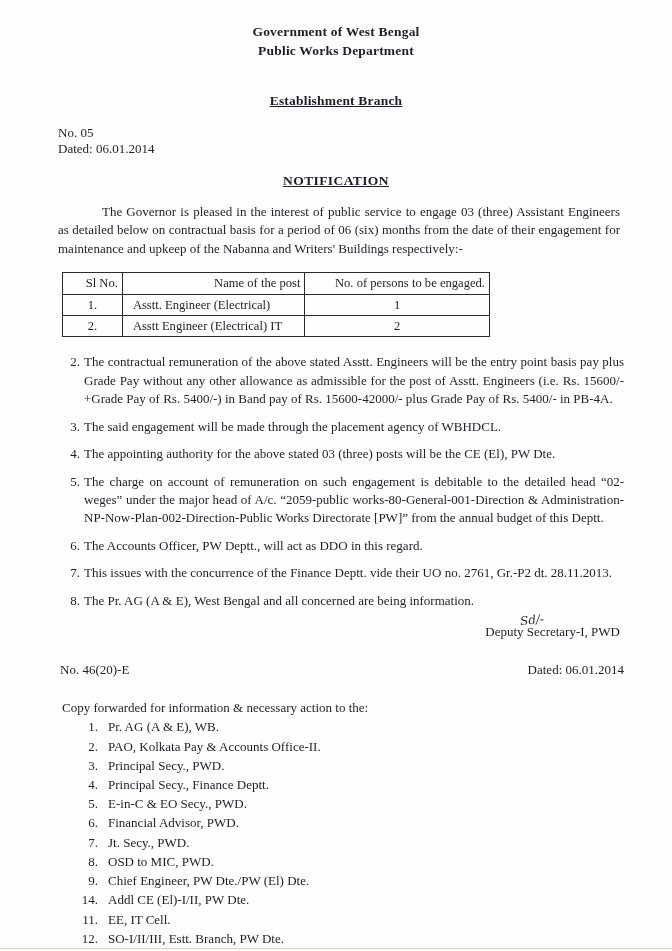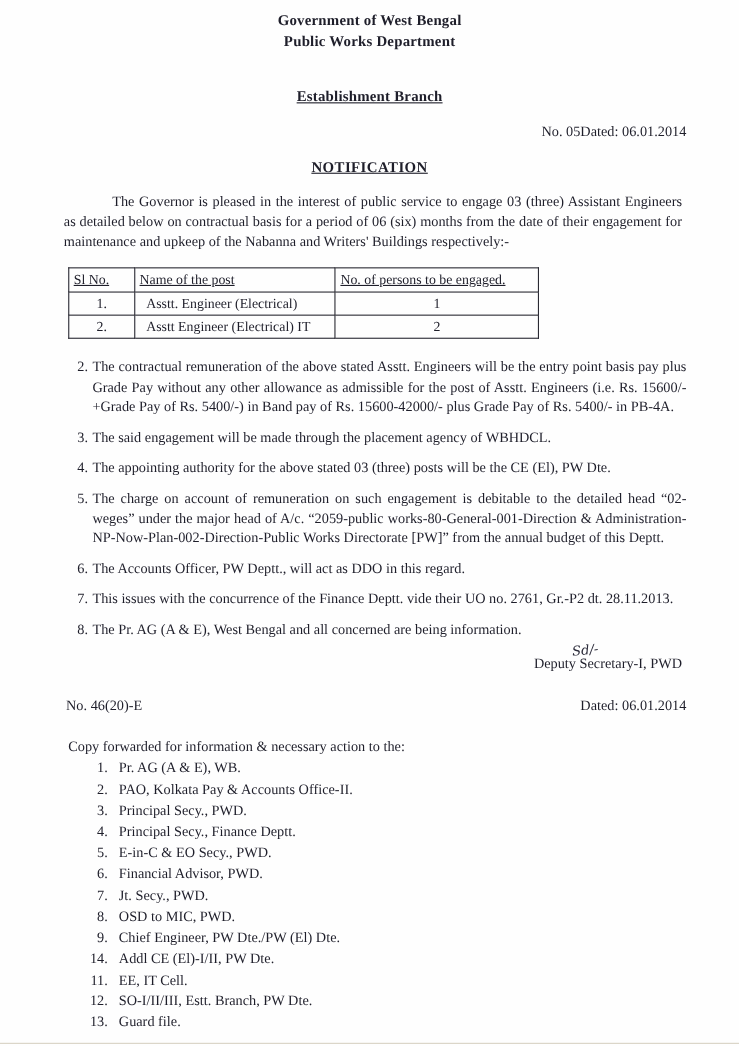--- a/index.html
+++ b/index.html
@@ -16,36 +16,37 @@
   .page {
     position: relative;
     width: 672px;
     height: 951px;
     padding: 0;
     background: #fefefe;
   }
   
   .letterhead {
     text-align: center;
-    padding-top: 10px;
+    padding-top: 23px;
     line-height: 1.38;
   }
   .letterhead .lh-line {
     font-weight: bold;
     font-size: 13.5px;
     letter-spacing: .2px;
   }
   .letterhead .lh-underline { text-decoration: underline; margin-top: 32px; }
 
   .no-date-row {
     display: flex;
     justify-content: flex-end;
     align-items: baseline;
     margin: 14px 48px 0 58px;
     font-size: 13px;
+    flex-direction: column;
   }
   .notif-title {
     text-align: center;
     margin-top: 16px;
     font-size: 13.5px;
     font-weight: bold;
     text-decoration: underline;
     letter-spacing: .4px;
   }
   
@@ -63,21 +64,21 @@
     border-collapse: collapse;
     font-size: 12.6px;
     width: 428px;
   }
   table.post-table td, table.post-table th {
     border: 1px solid #2a2a33;
     padding: 2px 4px;
     font-weight: normal;
     line-height: 1.3;
   }
-  table.post-table th { text-align: left; text-decoration: underline; }
+  table.post-table th { text-align: right; }
   .col-sl   { width: 60px;  text-align: center; }
   .col-post { width: 183px; text-align: center; margin-top: 40px; }
   .col-num  { width: 185px; text-align: center; }
   td.col-post.left-pad { text-align: left; padding-left: 10px; }
 
   
   ol.clauses {
     margin: 16px 48px 0 62px;
     padding: 0;
     list-style: none;

